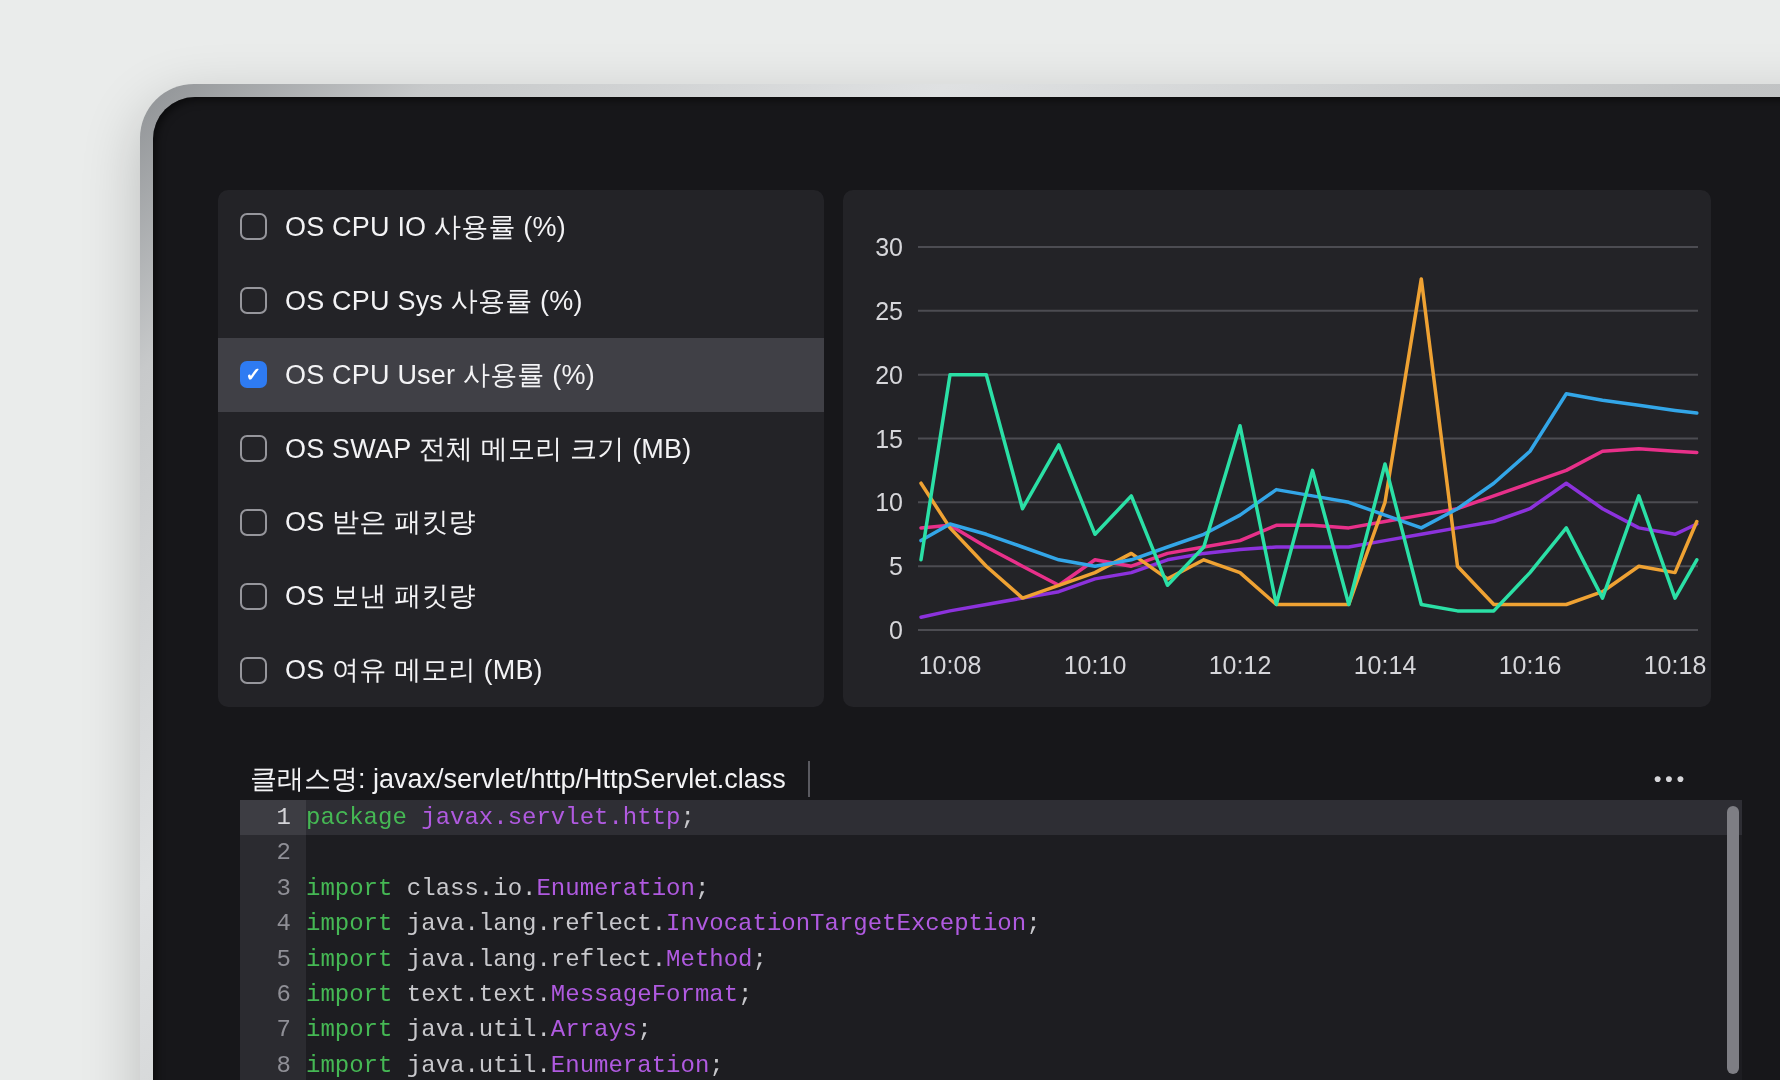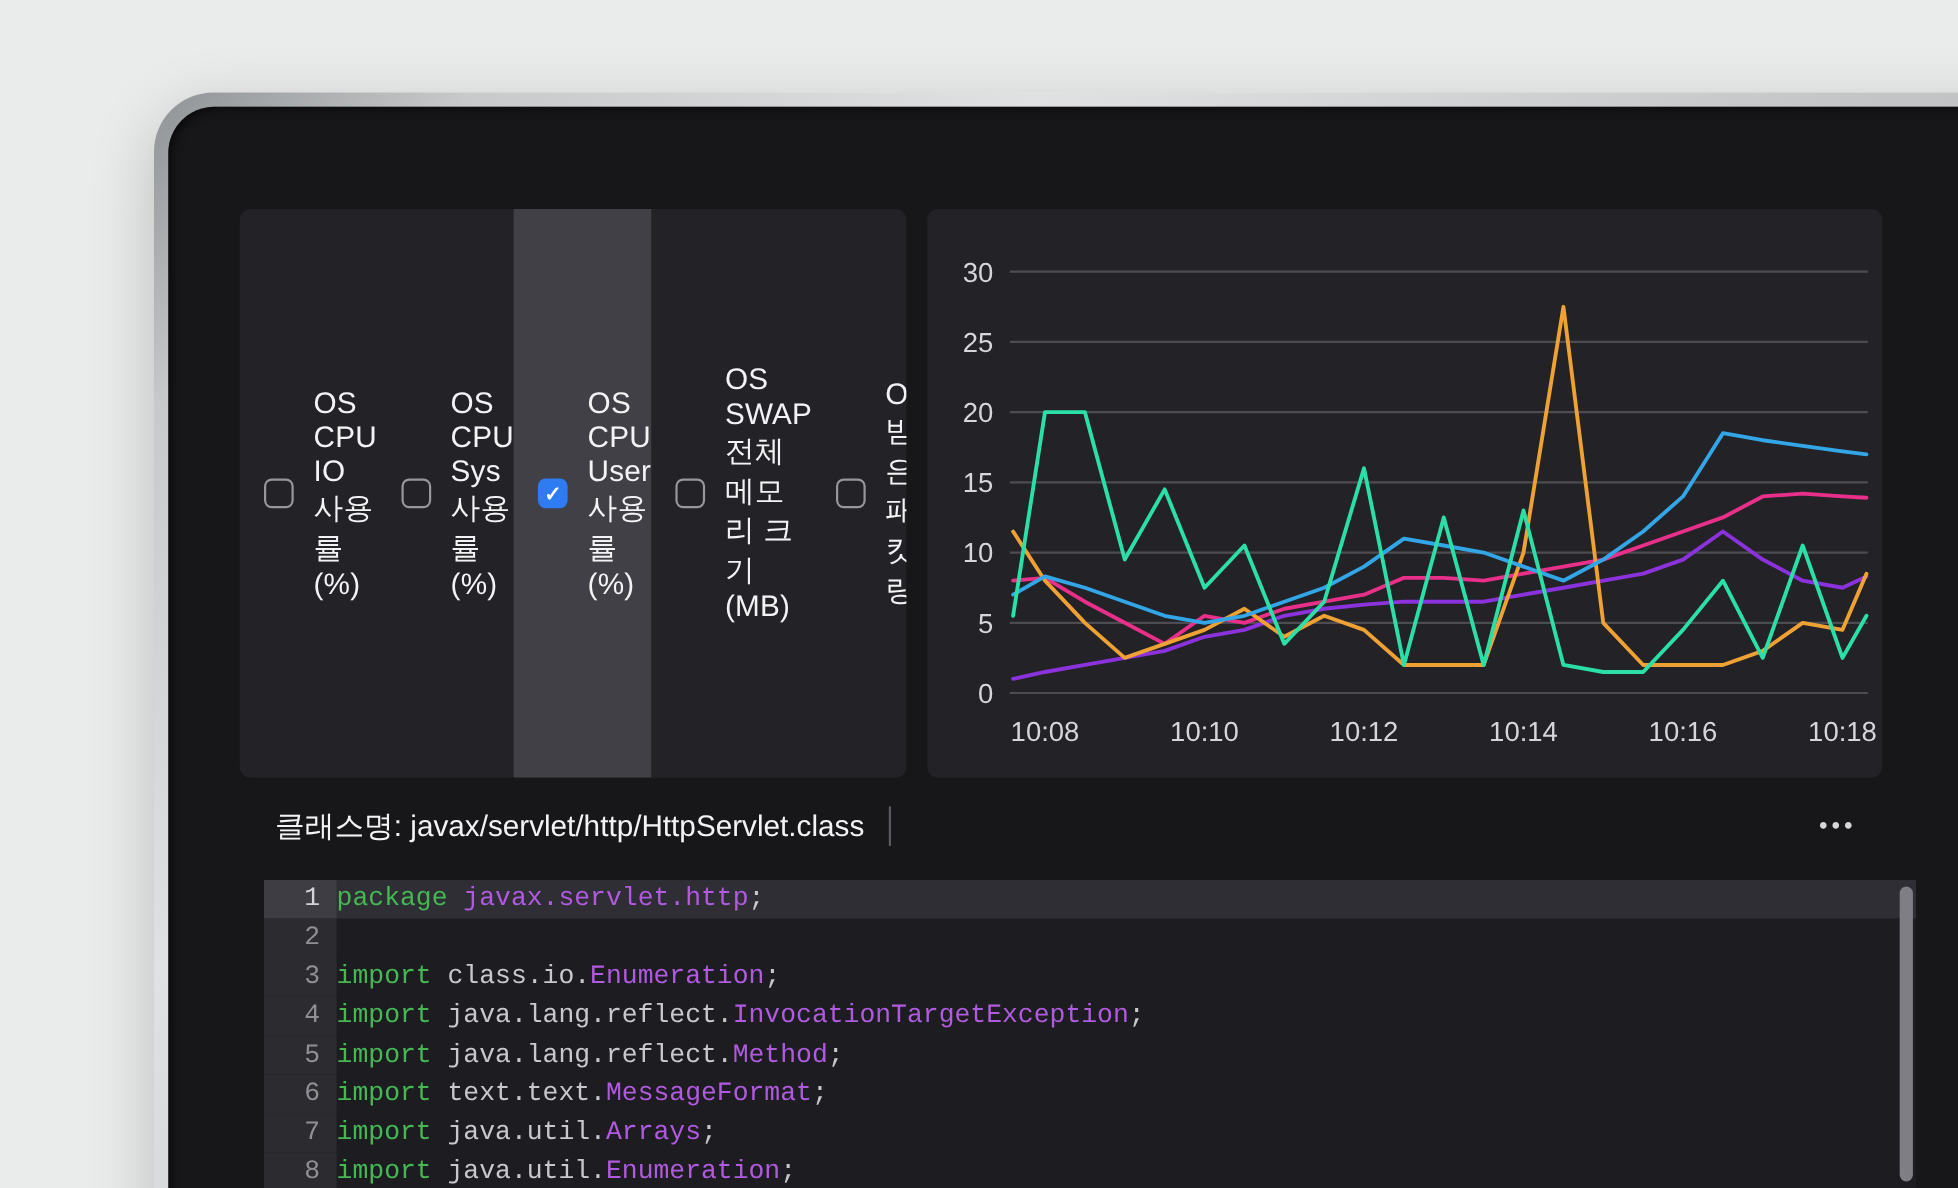--- a/index.html
+++ b/index.html
@@ -16,35 +16,35 @@
     box-shadow:0 18px 60px rgba(0,0,0,.20);
   }
   .screen{
     position:absolute;left:13px;top:13px;right:0;bottom:0;
     border-radius:42px 0 0 0;
     background:#17171a;
     box-shadow:inset 3px 3px 9px rgba(0,0,0,.55);
   }
   
   .panel{position:absolute;background:#232327;border-radius:10px}
-  .metrics{left:218px;top:190px;width:606px;height:517px;display:flex;overflow:hidden}
+  .metrics{left:218px;top:190px;width:606px;height:517px;display:flex;flex-direction:column;overflow:hidden}
   .mrow{flex:1;display:flex;align-items:center;padding-left:22px;gap:18px;cursor:pointer}
   .mrow.sel{background:#404046}
   .cb{width:27px;height:27px;border:2.5px solid #96969c;border-radius:7px;box-sizing:border-box;flex:0 0 auto}
   .cb.on{border:none;background:#2e7bf2;color:#fff;display:flex;align-items:center;justify-content:center;font-size:19px;font-weight:bold}
   .mlabel{font-size:27px;color:#f3f3f5;letter-spacing:.2px}
 
   .chartpanel{left:843px;top:190px;width:868px;height:517px}
   .chartpanel svg{display:block}
   .chartpanel text{font-family:"Liberation Sans",sans-serif}
 
   
   .codeheader{
     position:absolute;left:218px;top:733px;width:1494px;height:64px;
-    display:flex;align-items:flex-start;color:#f3f3f5;font-size:27px;
+    display:flex;align-items:flex-end;color:#f3f3f5;font-size:27px;
   }
   .codeheader .ct{margin-left:32px}
   .vdiv{width:2px;height:36px;background:#5a5a60;margin:0 22px;flex:0 0 auto}
   .more{margin-left:auto;margin-right:14px;background:none;border:none;cursor:pointer;padding:6px 10px}
   .dots{color:#d6d6da;font-size:21px;letter-spacing:4px;font-weight:bold}
 
   
   .codearea{
     position:absolute;left:240px;top:800px;width:1502px;height:280px;
     background:#1d1d21;overflow:hidden;
@@ -79,20 +79,24 @@
       <span class="cb on" style="background: rgb(46, 123, 242);">✓</span>
       <span class="mlabel">OS CPU User 사용률 (%)</span>
     </div>
     <div class="mrow">
       <span class="cb"></span>
       <span class="mlabel">OS SWAP 전체 메모리 크기 (MB)</span>
     </div>
     <div class="mrow">
       <span class="cb"></span>
       <span class="mlabel">OS 받은 패킷량</span>
+    </div>
+    <div class="mrow">
+      <span class="cb"></span>
+      <span class="mlabel">OS 보낸 패킷량</span>
     </div>
     <div class="mrow">
       <span class="cb"></span>
       <span class="mlabel">OS 여유 메모리 (MB)</span>
     </div>
   </section>
 
 <section class="panel chartpanel">
   <svg id="chart-svg" width="868" height="516" viewBox="0 0 868 516">
       <line x1="75" x2="855" y1="440.0" y2="440.0" stroke="#4c4c52" stroke-width="2"></line>

